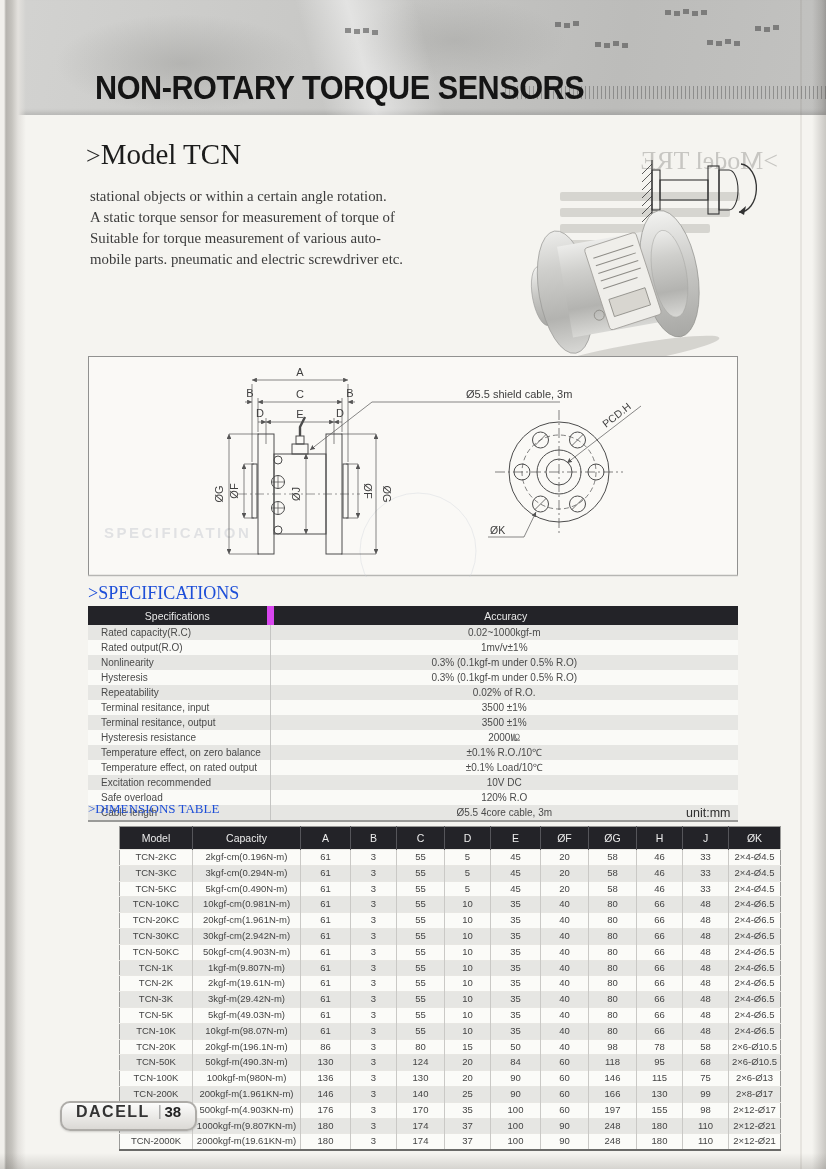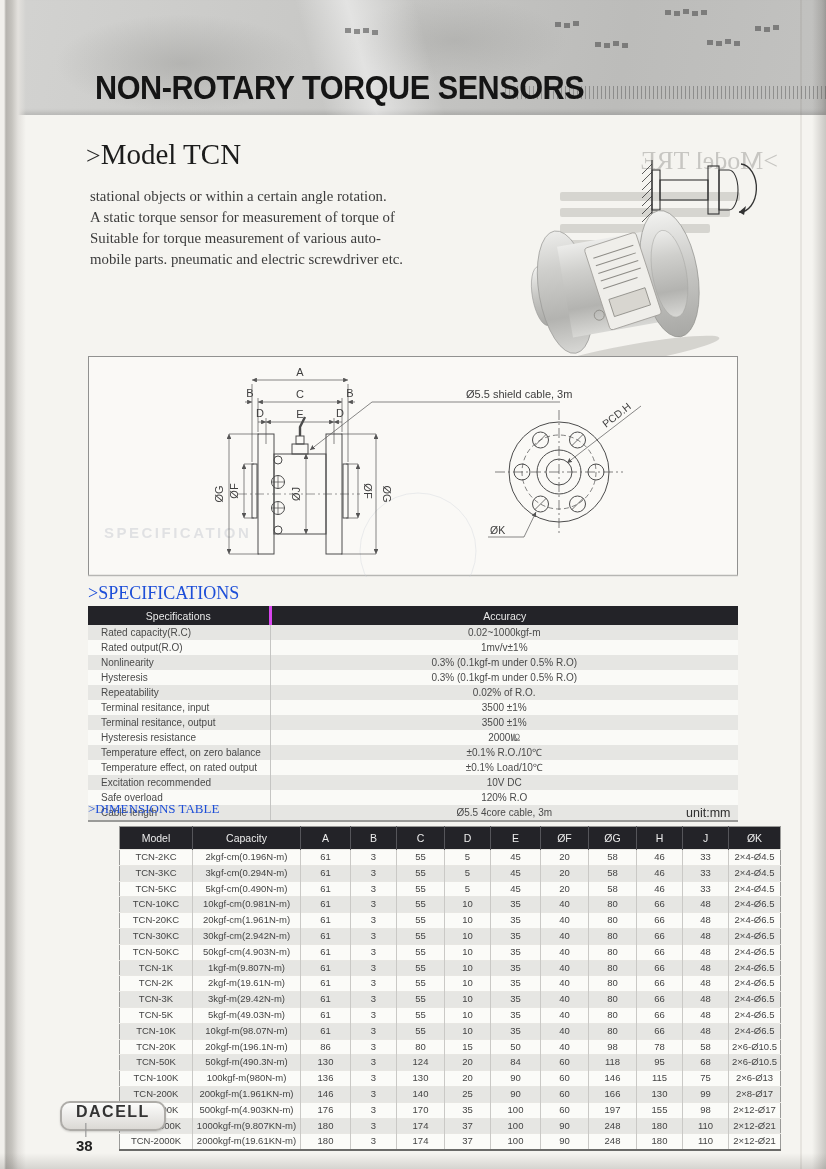--- a/index.html
+++ b/index.html
@@ -57,41 +57,41 @@
   
   .sec-heading{position:absolute;font-family:"Liberation Serif",serif;color:#1d4ed8;white-space:nowrap;}
   .spec-heading{left:88px;top:583px;font-size:18px;}
   .dim-heading{left:88px;top:801px;font-size:13px;}
   .unit-label{position:absolute;left:686px;top:806px;font-size:12.5px;color:#2e2e2e;font-family:"Liberation Sans",sans-serif;}
 
   
   table{border-collapse:collapse;table-layout:fixed;}
   th,td{overflow:hidden;white-space:nowrap;}
   .spec-table{position:absolute;left:88px;top:606px;width:650px;font-size:10px;color:#4a4a4a;}
-  .spec-table th{background:#232328;color:#e8e8e8;font-weight:normal;font-size:10.5px;height:17px;border-left:3px solid #d946ef;}
+  .spec-table th{background:#232328;color:#e8e8e8;font-weight:normal;font-size:10.5px;height:17px;border-left:7px solid #d946ef;}
   .spec-table th:first-child{border-left:none;}
   .spec-table td{height:13px;line-height:13px;}
   .spec-table td:first-child{padding-left:13px;text-align:left;border-right:1px solid #c5c5c3;}
   .spec-table td:last-child{text-align:center;}
   .spec-table tbody tr:nth-child(odd){background:#e6e6e3;}
   .spec-table tbody tr:nth-child(even){background:#fafaf7;}
   .spec-table{border-bottom:2px solid #9a9a98;}
 
   .dim-table{position:absolute;left:87px;top:826px;width:661px;font-size:9.5px;color:#444;border:1px solid #9a9a98;border-bottom:2px solid #6a6a68;margin-left:32px;}
   .dim-table th{background:#232328;color:#ececec;font-weight:normal;font-size:10.5px;height:20px;border-left:1px solid #55555a;}
   .dim-table th:first-child{border-left:none;}
   .dim-table td{height:12.8px;line-height:12.8px;text-align:center;border-left:1px solid #cac9c6;border-top:1px solid rgba(0,0,0,.05);}
   .dim-table td:first-child{border-left:none;}
   .dim-table tbody tr:nth-child(even){background:#e6e6e3;}
   .dim-table tbody tr:nth-child(odd){background:#fbfbf8;}
 
   
   .footer-pill{position:absolute;left:60px;top:1101px;height:26px;padding:0 14px;border-radius:10px;
     border:2px solid #aeaca8;background:linear-gradient(#fcfcfb,#dbd9d5);display:flex;align-items:flex-start;
-    box-shadow:0 1px 2px rgba(0,0,0,.15);flex-direction:column;}
+    box-shadow:0 1px 2px rgba(0,0,0,.15);}
   .footer-pill .brand{font-weight:bold;font-size:16px;letter-spacing:1.5px;color:#333;}
   .footer-pill .sep{color:#999;font-size:14px;margin:0 3px 0 8px;}
   .footer-pill .pageno{font-weight:bold;font-size:15px;color:#222;}
 
   svg text{font-family:"Liberation Sans",sans-serif;}
 </style>
 </head>
 <body>
 
 <div class="page">

